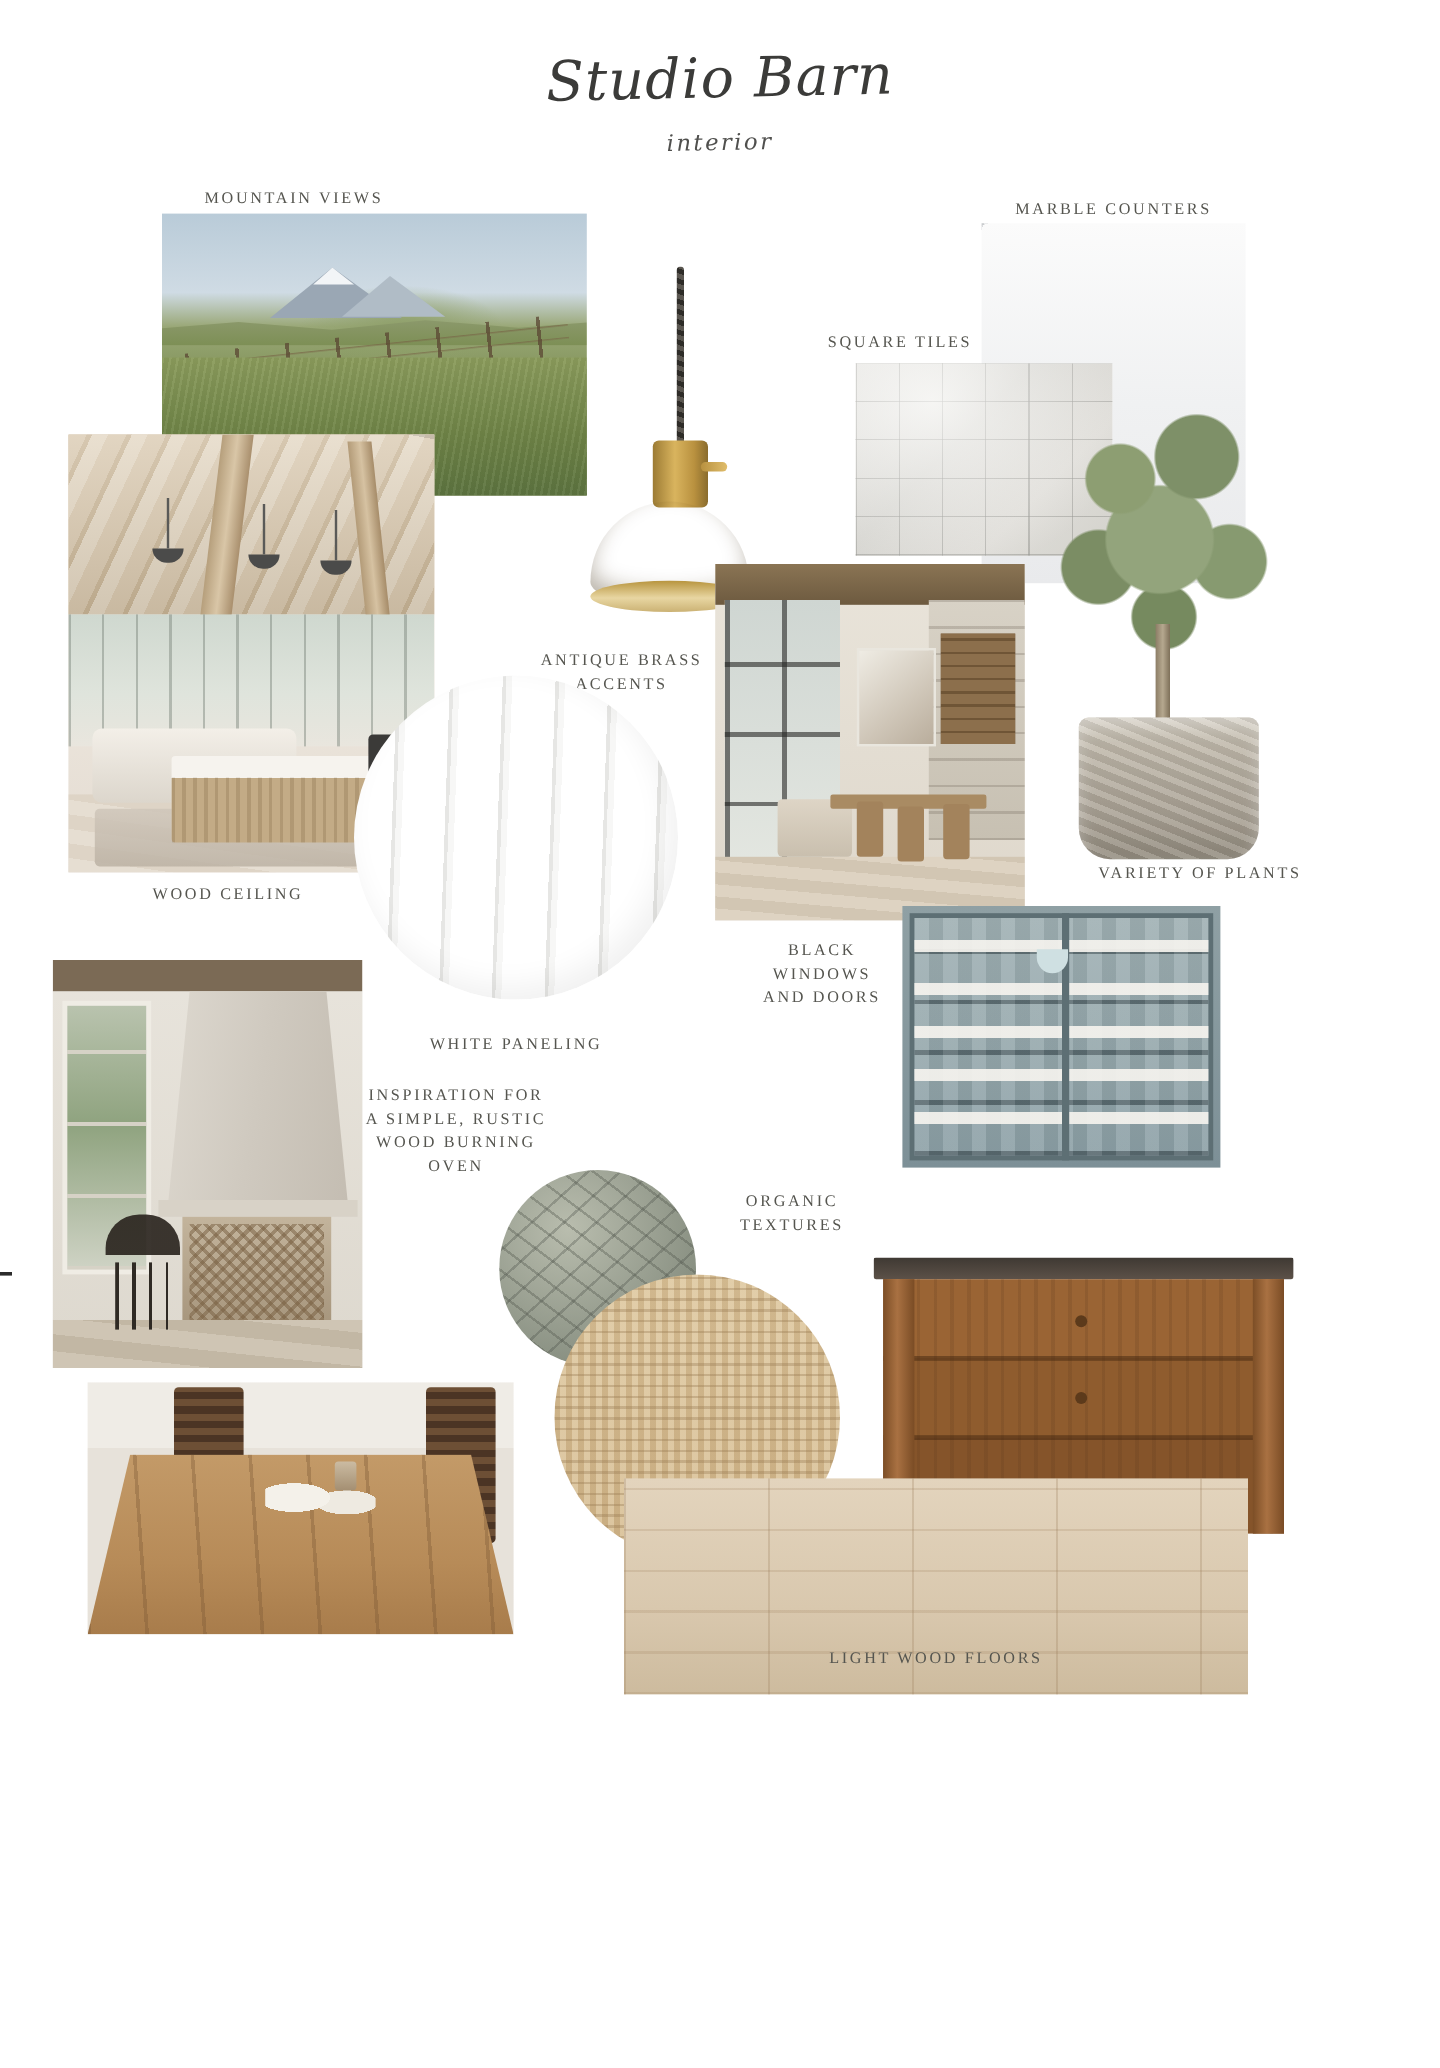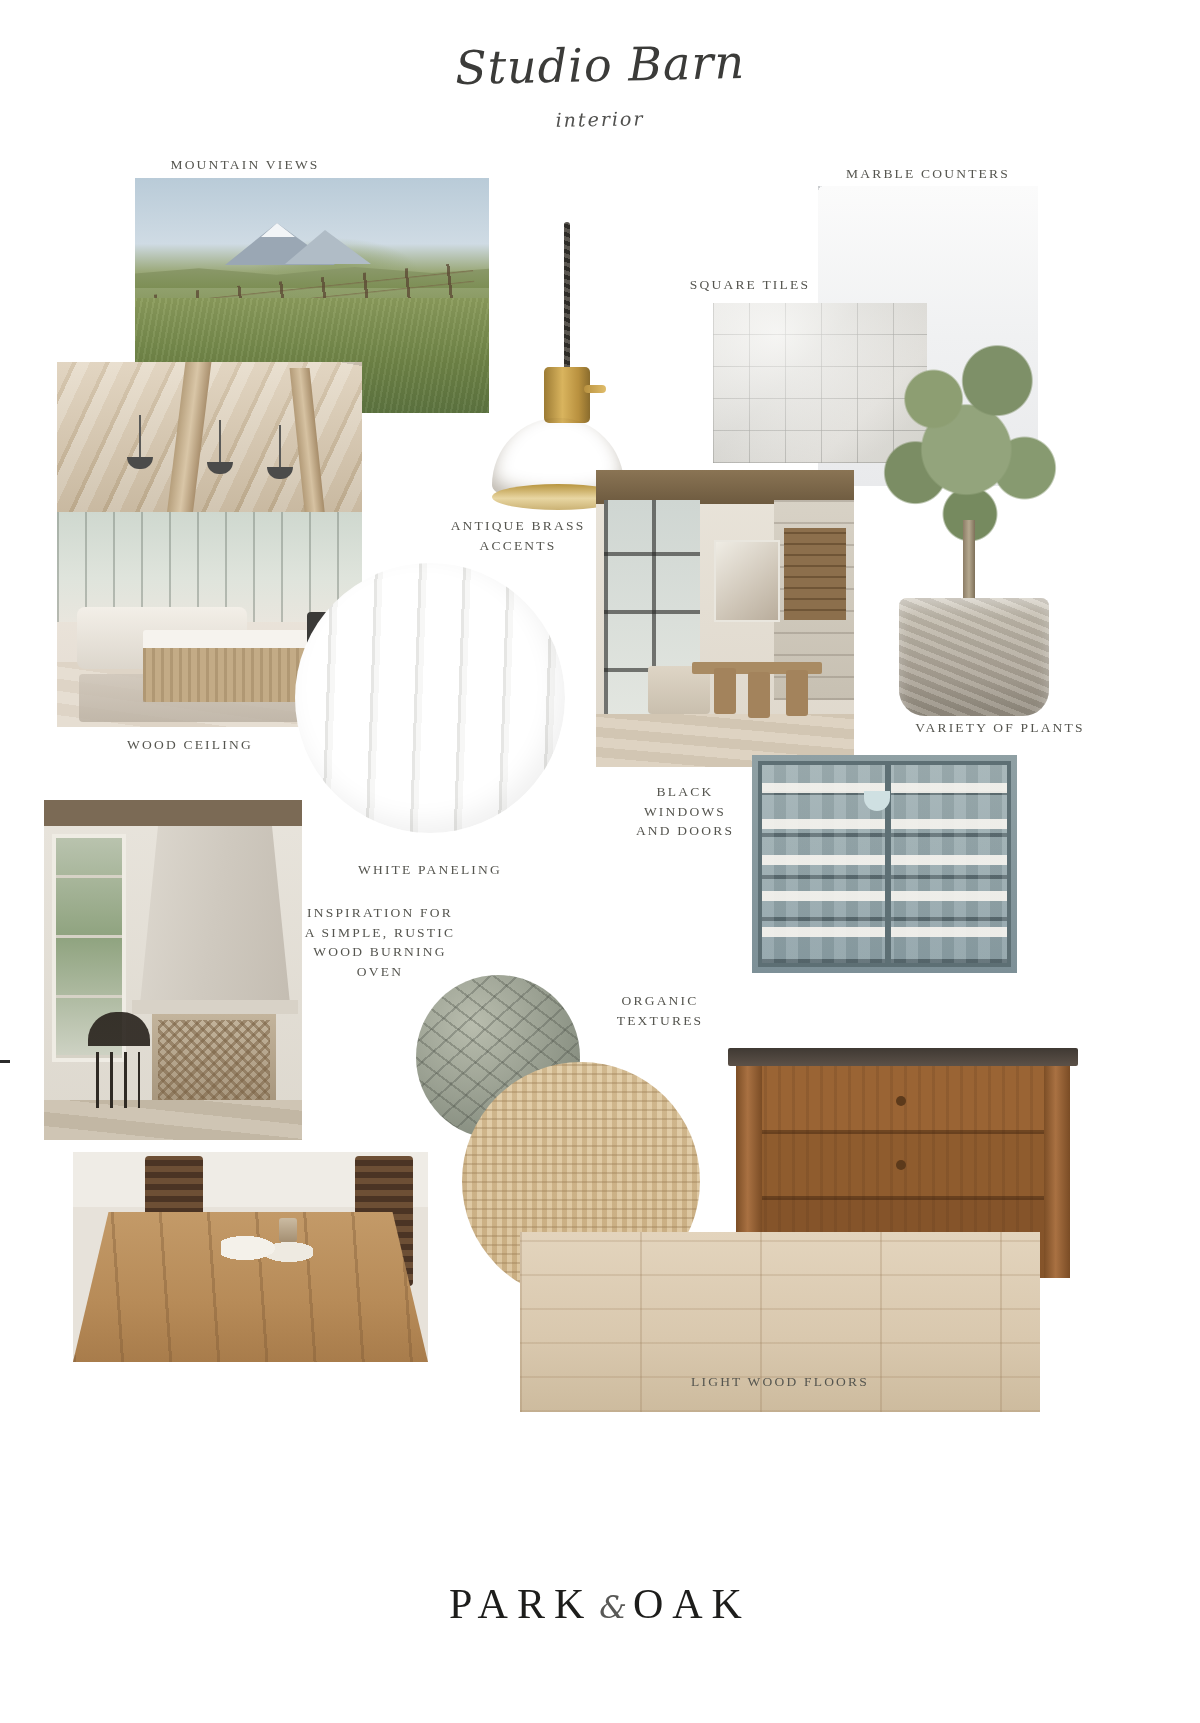--- a/index.html
+++ b/index.html
@@ -569,21 +569,21 @@
       <div class="piano"></div>
   </div>
   <div class="cap" style="left:50px; top:735px; width:280px;">WOOD CEILING</div>
 
   <div class="ph" id="img-brass">
     <div class="cord"></div>
       <div class="socket"></div>
       <div class="shade"></div>
       <div class="rim"></div>
   </div>
-  <div class="cap" style="left:418px; top:516px; width:200px;">ANTIQUE BRASS
+  <div class="cap" style="left:418px; top:540px; width:200px;">ANTIQUE BRASS
 ACCENTS</div>
 
   <div class="ph" id="img-plant">
     <div class="canopy"></div>
       <div class="trunk"></div>
       <div class="pot"></div>
   </div>
   <div class="cap" style="left:880px; top:718px; width:240px;">VARIETY OF PLANTS</div>
 
   <div class="ph circle" id="img-paneling"></div>
@@ -648,17 +648,14 @@
   <div class="cap" style="left:660px; top:1372px; width:240px;">LIGHT WOOD FLOORS</div>
 
   <div class="ph" id="img-farmtable">
     <div class="chairL"></div>
       <div class="chairR"></div>
     <div class="tabletop"></div>
       <div class="plates"></div>
       <div class="cup"></div>
   </div>
 
-  <div class="footer">
-    <span class="brand">PARK</span><span class="amp">&amp;</span><span class="brand">OAK</span>
-  </div>
 
 </div>
 
 </body></html>

